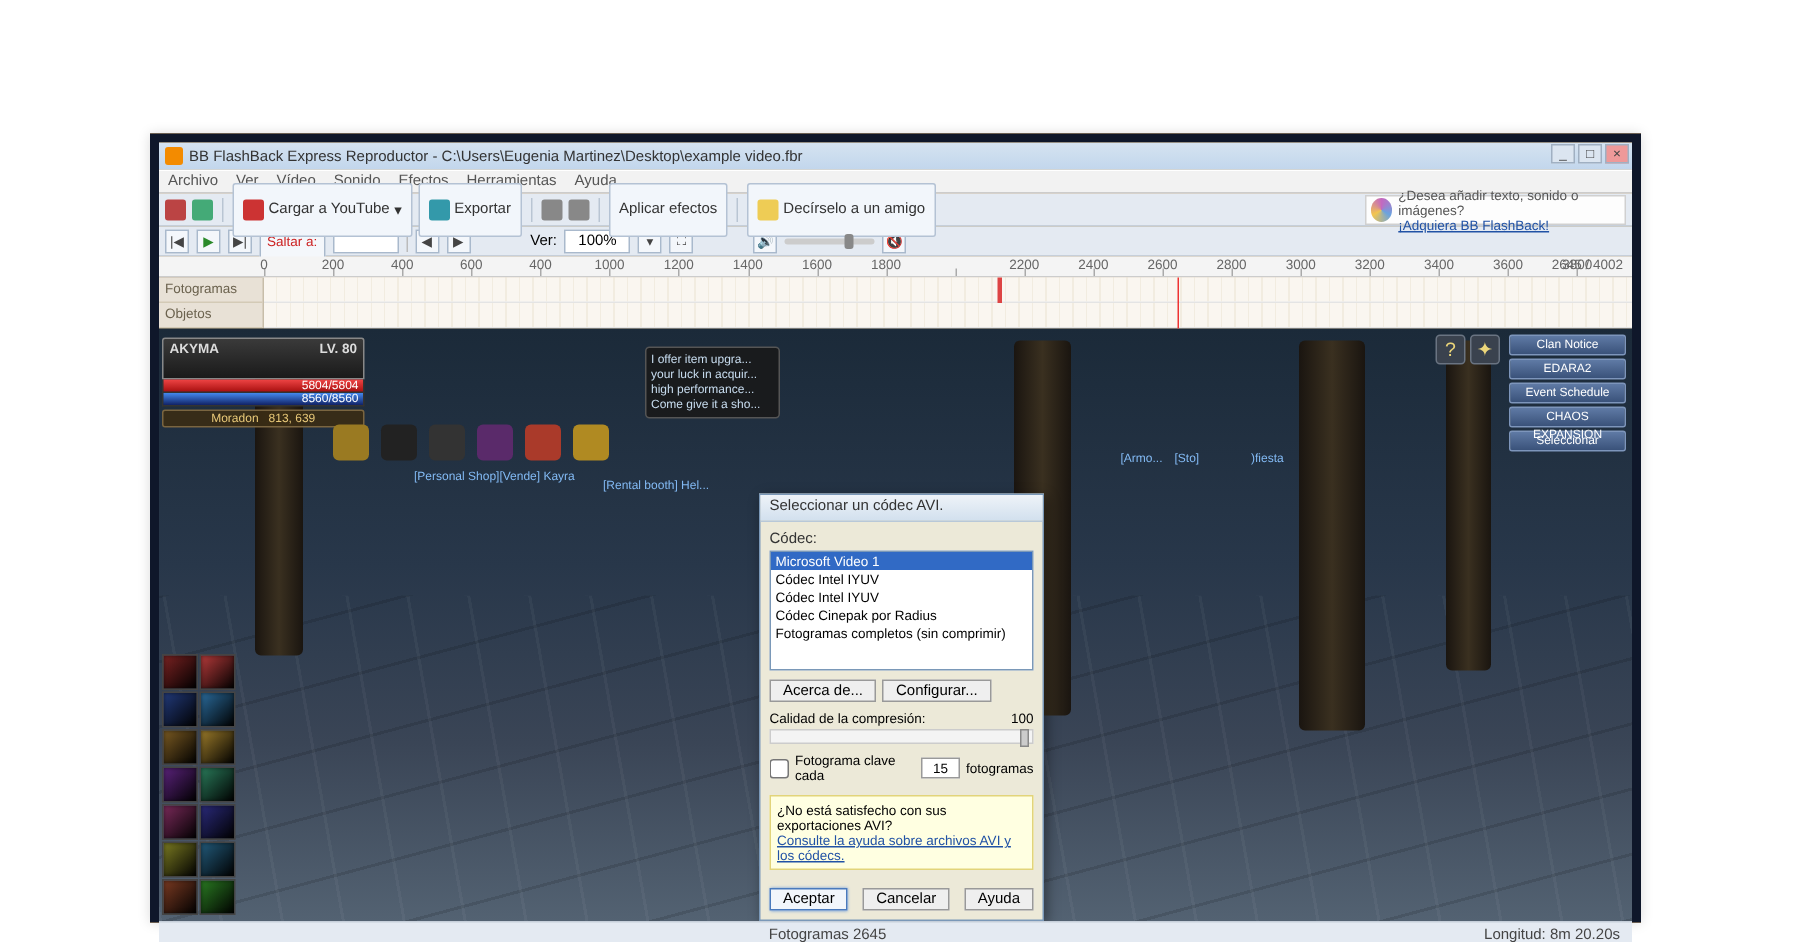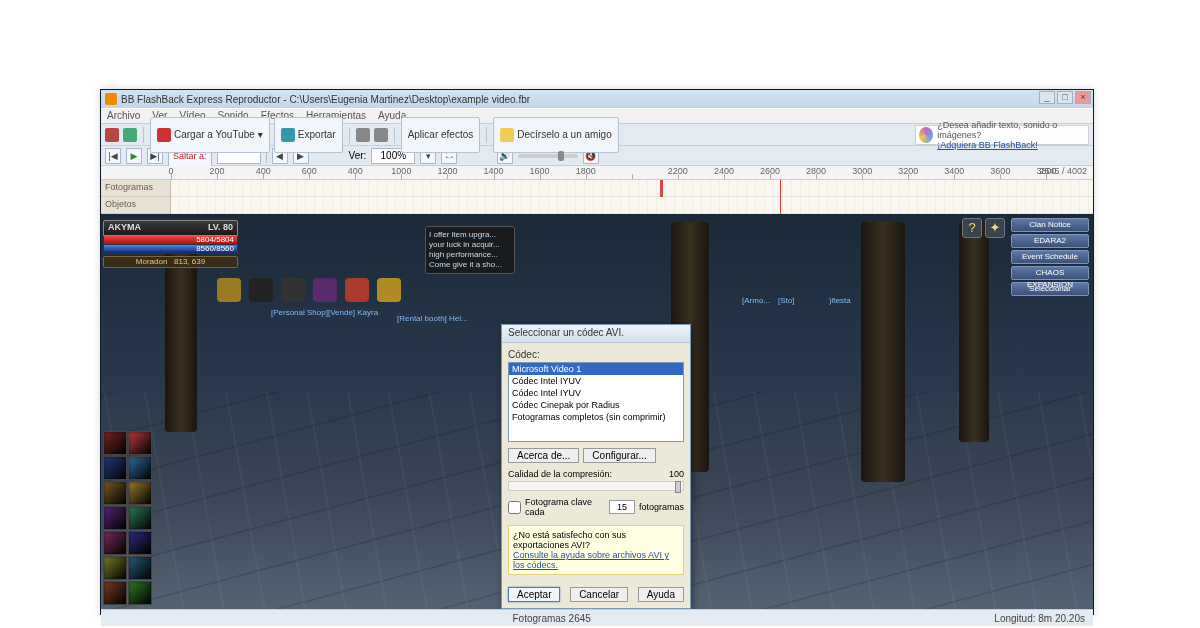--- a/index.html
+++ b/index.html
@@ -1,18 +1,18 @@
 <!DOCTYPE html>
 <html><head>
 <meta charset="utf-8">
 <style>
 * { box-sizing: border-box; margin: 0; padding: 0; font-family: Tahoma, Arial, sans-serif; }
 body { background:#fff; width:1200px; height:628px; overflow:hidden; position:relative; }
 
-.outer { position:absolute; left:100px; top:89px; width:994px; height:526px; border:1px solid #0f172a; background:#a16207; box-shadow:0 0 8px rgba(0,0,0,0.15); }
+.outer { position:absolute; left:100px; top:89px; width:994px; height:526px; border:6px solid #0f172a; background:#a16207; box-shadow:0 0 8px rgba(0,0,0,0.15); }
 
 .titlebar { height:18px; background:linear-gradient(#d5e3f1,#c2d6ec); display:flex; align-items:center; font-size:10px; color:#333; padding:0 4px; position:relative; }
 .titlebar .app-icon { width:12px; height:12px; background:#f38b00; border-radius:2px; margin-right:4px; }
 .win-btns { position:absolute; right:2px; top:1px; display:flex; gap:2px; }
 .win-btns span { width:16px; height:13px; background:#dbe5f0; border:1px solid #a0b0c2; font-size:9px; text-align:center; line-height:11px; color:#444; cursor:pointer; }
 .win-btns .close { background:#e99; }
 
 .menubar { height:16px; background:#f2f2f2; border-top:1px solid #fff; border-bottom:1px solid #ccc; display:flex; font-size:10px; color:#555; }
 .menubar span { padding:1px 6px; cursor:pointer; }
 
@@ -39,21 +39,21 @@
 .tracklabels div { height:17px; font-size:9px; color:#6b624e; padding:2px 4px; border-bottom:1px solid #d3cab6; }
 .trackarea { flex:1; position:relative; background:#fff; }
 .trackrow { height:17px; border-bottom:1px solid #e4e4e4; position:relative; background:repeating-linear-gradient(90deg,#faf6f0,#faf6f0 8px,#f2ece0 8px,#f2ece0 9px); }
 .marker { position:absolute; width:3px; height:17px; background:#d44; top:0; }
 .playhead { position:absolute; width:1px; background:#e33; top:0; bottom:0; z-index:5; }
 
 .viewport { position:relative; height:395px; background:linear-gradient(180deg,#1b2a39 0%,#28374a 40%,#3a4556 70%,#536272 100%); overflow:hidden; }
 .floor { position:absolute; bottom:0; left:0; right:0; height:55%; background:linear-gradient(180deg,#3b445a 0%,#4a5570 50%,#5b6580 100%); background-image:repeating-linear-gradient(80deg,rgba(255,255,255,0.04) 0 2px,transparent 2px 40px),repeating-linear-gradient(-15deg,rgba(0,0,0,0.12) 0 2px,transparent 2px 42px); }
 .pillar { position:absolute; width:32px; background:linear-gradient(90deg,#1a1510,#3a3020,#1a1510); top:8px; border-radius:4px; }
 .hud { position:absolute; left:2px; top:6px; width:135px; }
-.hud .name { background:linear-gradient(#3a3a3a,#1a1a1a); border:1px solid #888; height:16px; color:#ddd; font-size:9px; font-weight:bold; padding:1px 4px; display:flex; justify-content:space-between; border-radius:2px 2px 0 0; }
+.hud .name { background:linear-gradient(#3a3a3a,#1a1a1a); border:1px solid #888; height:28px; color:#ddd; font-size:9px; font-weight:bold; padding:1px 4px; display:flex; justify-content:space-between; border-radius:2px 2px 0 0; }
 .hud .bar { height:9px; border:1px solid #333; border-top:0; position:relative; }
 .hud .bar .fill { height:100%; }
 .hud .hp .fill { background:linear-gradient(#e44,#a11); width:100%; }
 .hud .mp .fill { background:linear-gradient(#48e,#126); width:100%; }
 .hud .bar .txt { position:absolute; right:3px; top:-1px; font-size:8px; color:#fff; }
 .hud .clan { margin-top:2px; height:12px; background:rgba(58,44,20,0.9); border:1px solid #7a6540; color:#e8c878; font-size:8px; text-align:center; line-height:10px; border-radius:2px; }
 
 .iconbar { position:absolute; left:2px; bottom:4px; display:grid; grid-template-columns:repeat(2,24px); gap:1px; }
 .iconbar .ic { width:24px; height:24px; border:1px solid #444; box-shadow:inset 0 0 3px rgba(0,0,0,0.6); }
 .topicons { position:absolute; display:flex; gap:8px; }

